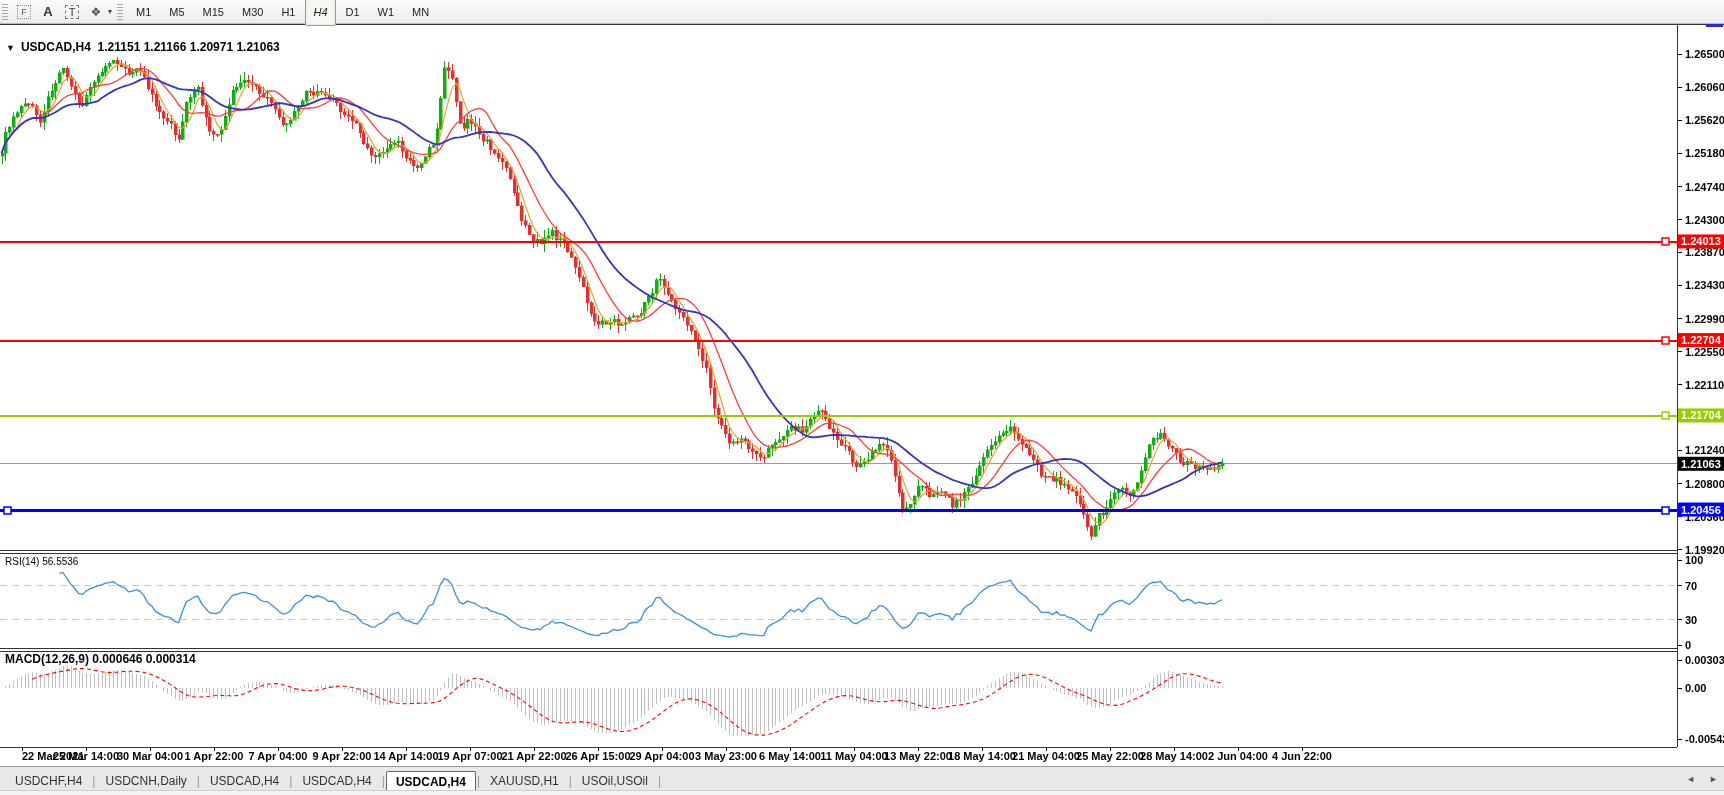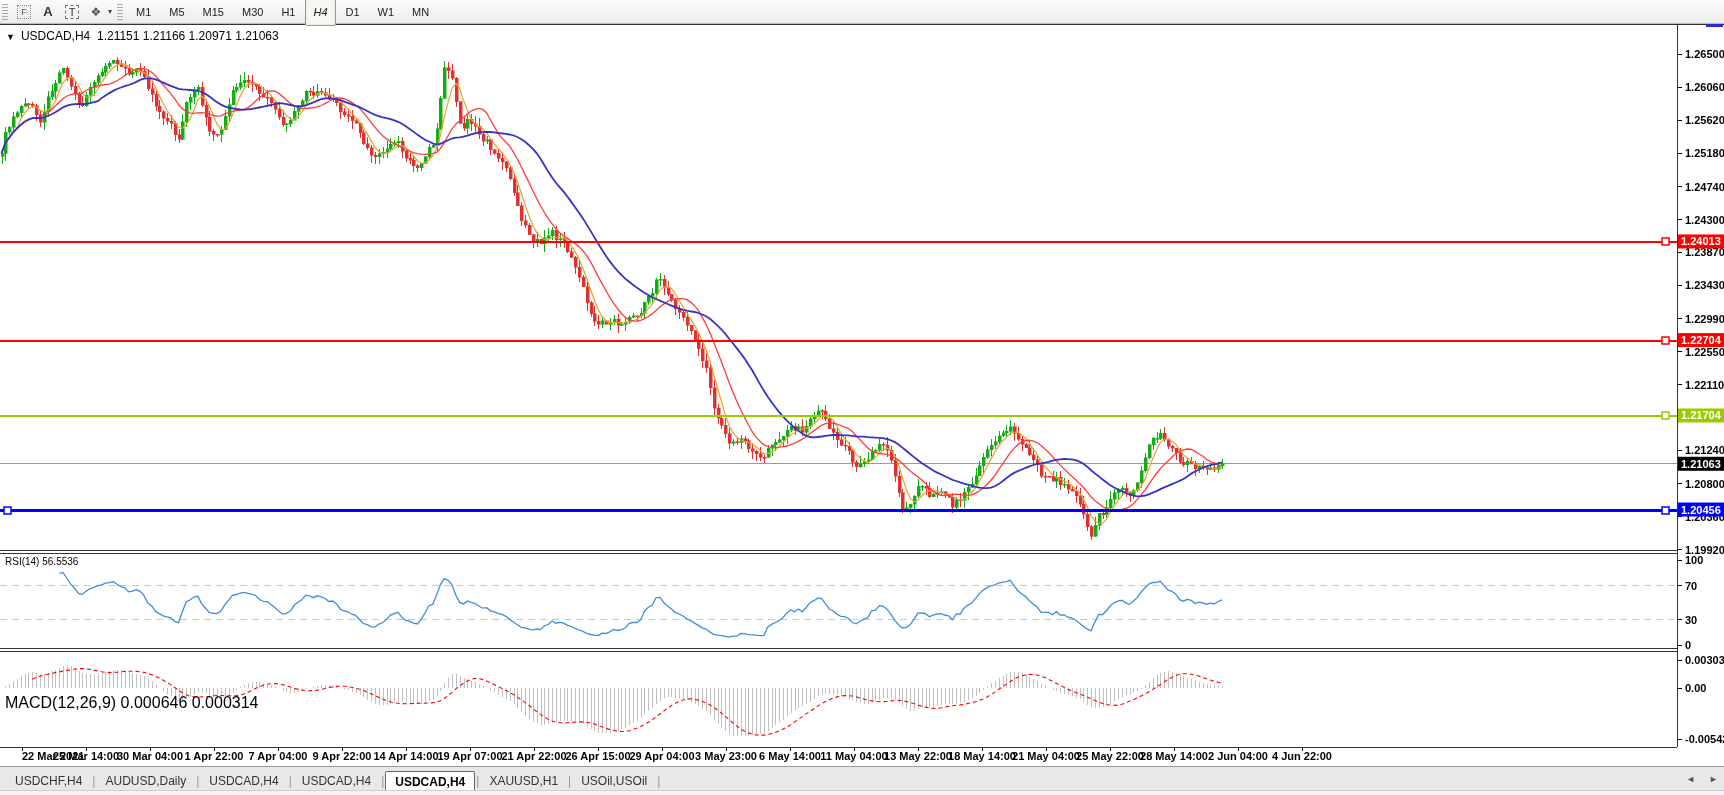--- a/index.html
+++ b/index.html
@@ -15,24 +15,24 @@
             font-size:12px;color:#333;border:1px solid transparent;border-radius:2px;cursor:default;}
   [data-name="snap-grid-icon"] span{font-size:9px;border:1px dotted #888;padding:1px 3px;color:#555;}
   [data-name="text-label-icon"] span{font-weight:bold;font-size:13px;}
   [data-name="text-box-icon"] span{border:1px dashed #777;padding:0 3px;font-size:11px;}
   [data-name="shapes-icon"]{color:#456;}
   .caret{font-size:8px;color:#444;margin:0 3px 0 0;}
   .tf-btn{height:19px;padding:4px 7px;margin:0 1px;display:flex;align-items:center;
           font-size:11px;color:#222;border:1px solid transparent;border-radius:2px;}
   .tf-btn.active{background:#f7f7f2;border-color:#9a9a9a;box-shadow:inset 0 0 2px #ccc;font-style:italic;}
   
-  #chart-title{position:absolute;left:6px;top:29px;font-size:12px;font-weight:normal;color:#000;z-index:3;}
+  #chart-title{position:absolute;left:6px;top:40px;font-size:12px;font-weight:bold;color:#000;z-index:3;}
   #chart-title .sym-arrow{font-size:9px;margin-right:6px;color:#111;}
   #rsi-label{position:absolute;left:5px;top:556px;font-size:10px;color:#000;z-index:3;}
-  #macd-label{position:absolute;left:5px;top:694px;font-size:16px;color:#000;z-index:3;}
+  #macd-label{position:absolute;left:5px;top:652px;font-size:12px;color:#000;z-index:3;font-weight:bold;}
   #blue-square{position:absolute;left:1706px;top:14px;width:17px;height:13px;background:#2b2bd5;z-index:4;}
   svg{position:absolute;left:0;top:0;z-index:1;}
   
   #tabbar{position:absolute;left:0;top:766px;width:1724px;height:29px;background:#e8e8e8;
           border-top:1px solid #9a9a9a;display:flex;align-items:flex-start;z-index:5;}
   #tabs-row{display:flex;align-items:center;height:28px;padding-left:6px;}
   .tab{padding:3px 9px;font-size:12px;color:#333;white-space:nowrap;cursor:default;}
   .tab.active{background:#fff;border:1px solid #666;border-bottom:none;font-weight:bold;color:#000;
               border-radius:2px 2px 0 0;}
   .tab-sep{color:#999;font-size:12px;margin:0 1px;}
@@ -1173,21 +1173,21 @@
         <text x="1238" y="760" font-size="11" font-weight="bold" fill="#000" text-anchor="middle" font-family="&quot;Liberation Sans&quot;,sans-serif">2 Jun 04:00</text>
         <line x1="1302" y1="747" x2="1302" y2="751" stroke="#000" stroke-width="1" shape-rendering="crispEdges"></line>
         <text x="1302" y="760" font-size="11" font-weight="bold" fill="#000" text-anchor="middle" font-family="&quot;Liberation Sans&quot;,sans-serif">4 Jun 22:00</text>
       </g>
     </svg>
 
   <div id="tabbar" data-name="chart-tab-bar">
     <div id="tabs-row" data-name="chart-tabs">
         <div class="tab" data-name="tab-usdchf-h4">USDCHF,H4</div>
         <span class="tab-sep" data-name="tab-separator">|</span>
-        <div class="tab" data-name="tab-usdcnh-daily">AUDUSD,Daily</div>
+        <div class="tab" data-name="tab-usdcnh-daily">USDCNH,Daily</div>
         <span class="tab-sep" data-name="tab-separator">|</span>
         <div class="tab" data-name="tab-eurusd-h4">USDCAD,H4</div>
         <span class="tab-sep" data-name="tab-separator">|</span>
         <div class="tab" data-name="tab-audusd-h4">USDCAD,H4</div>
         <span class="tab-sep" data-name="tab-separator">|</span>
         <div class="tab active" data-name="tab-usdcad-h4">USDCAD,H4</div>
         <span class="tab-sep" data-name="tab-separator">|</span>
         <div class="tab" data-name="tab-xauusd-h1">XAUUSD,H1</div>
         <span class="tab-sep" data-name="tab-separator">|</span>
         <div class="tab" data-name="tab-usoil-daily">USOil,USOil</div>

